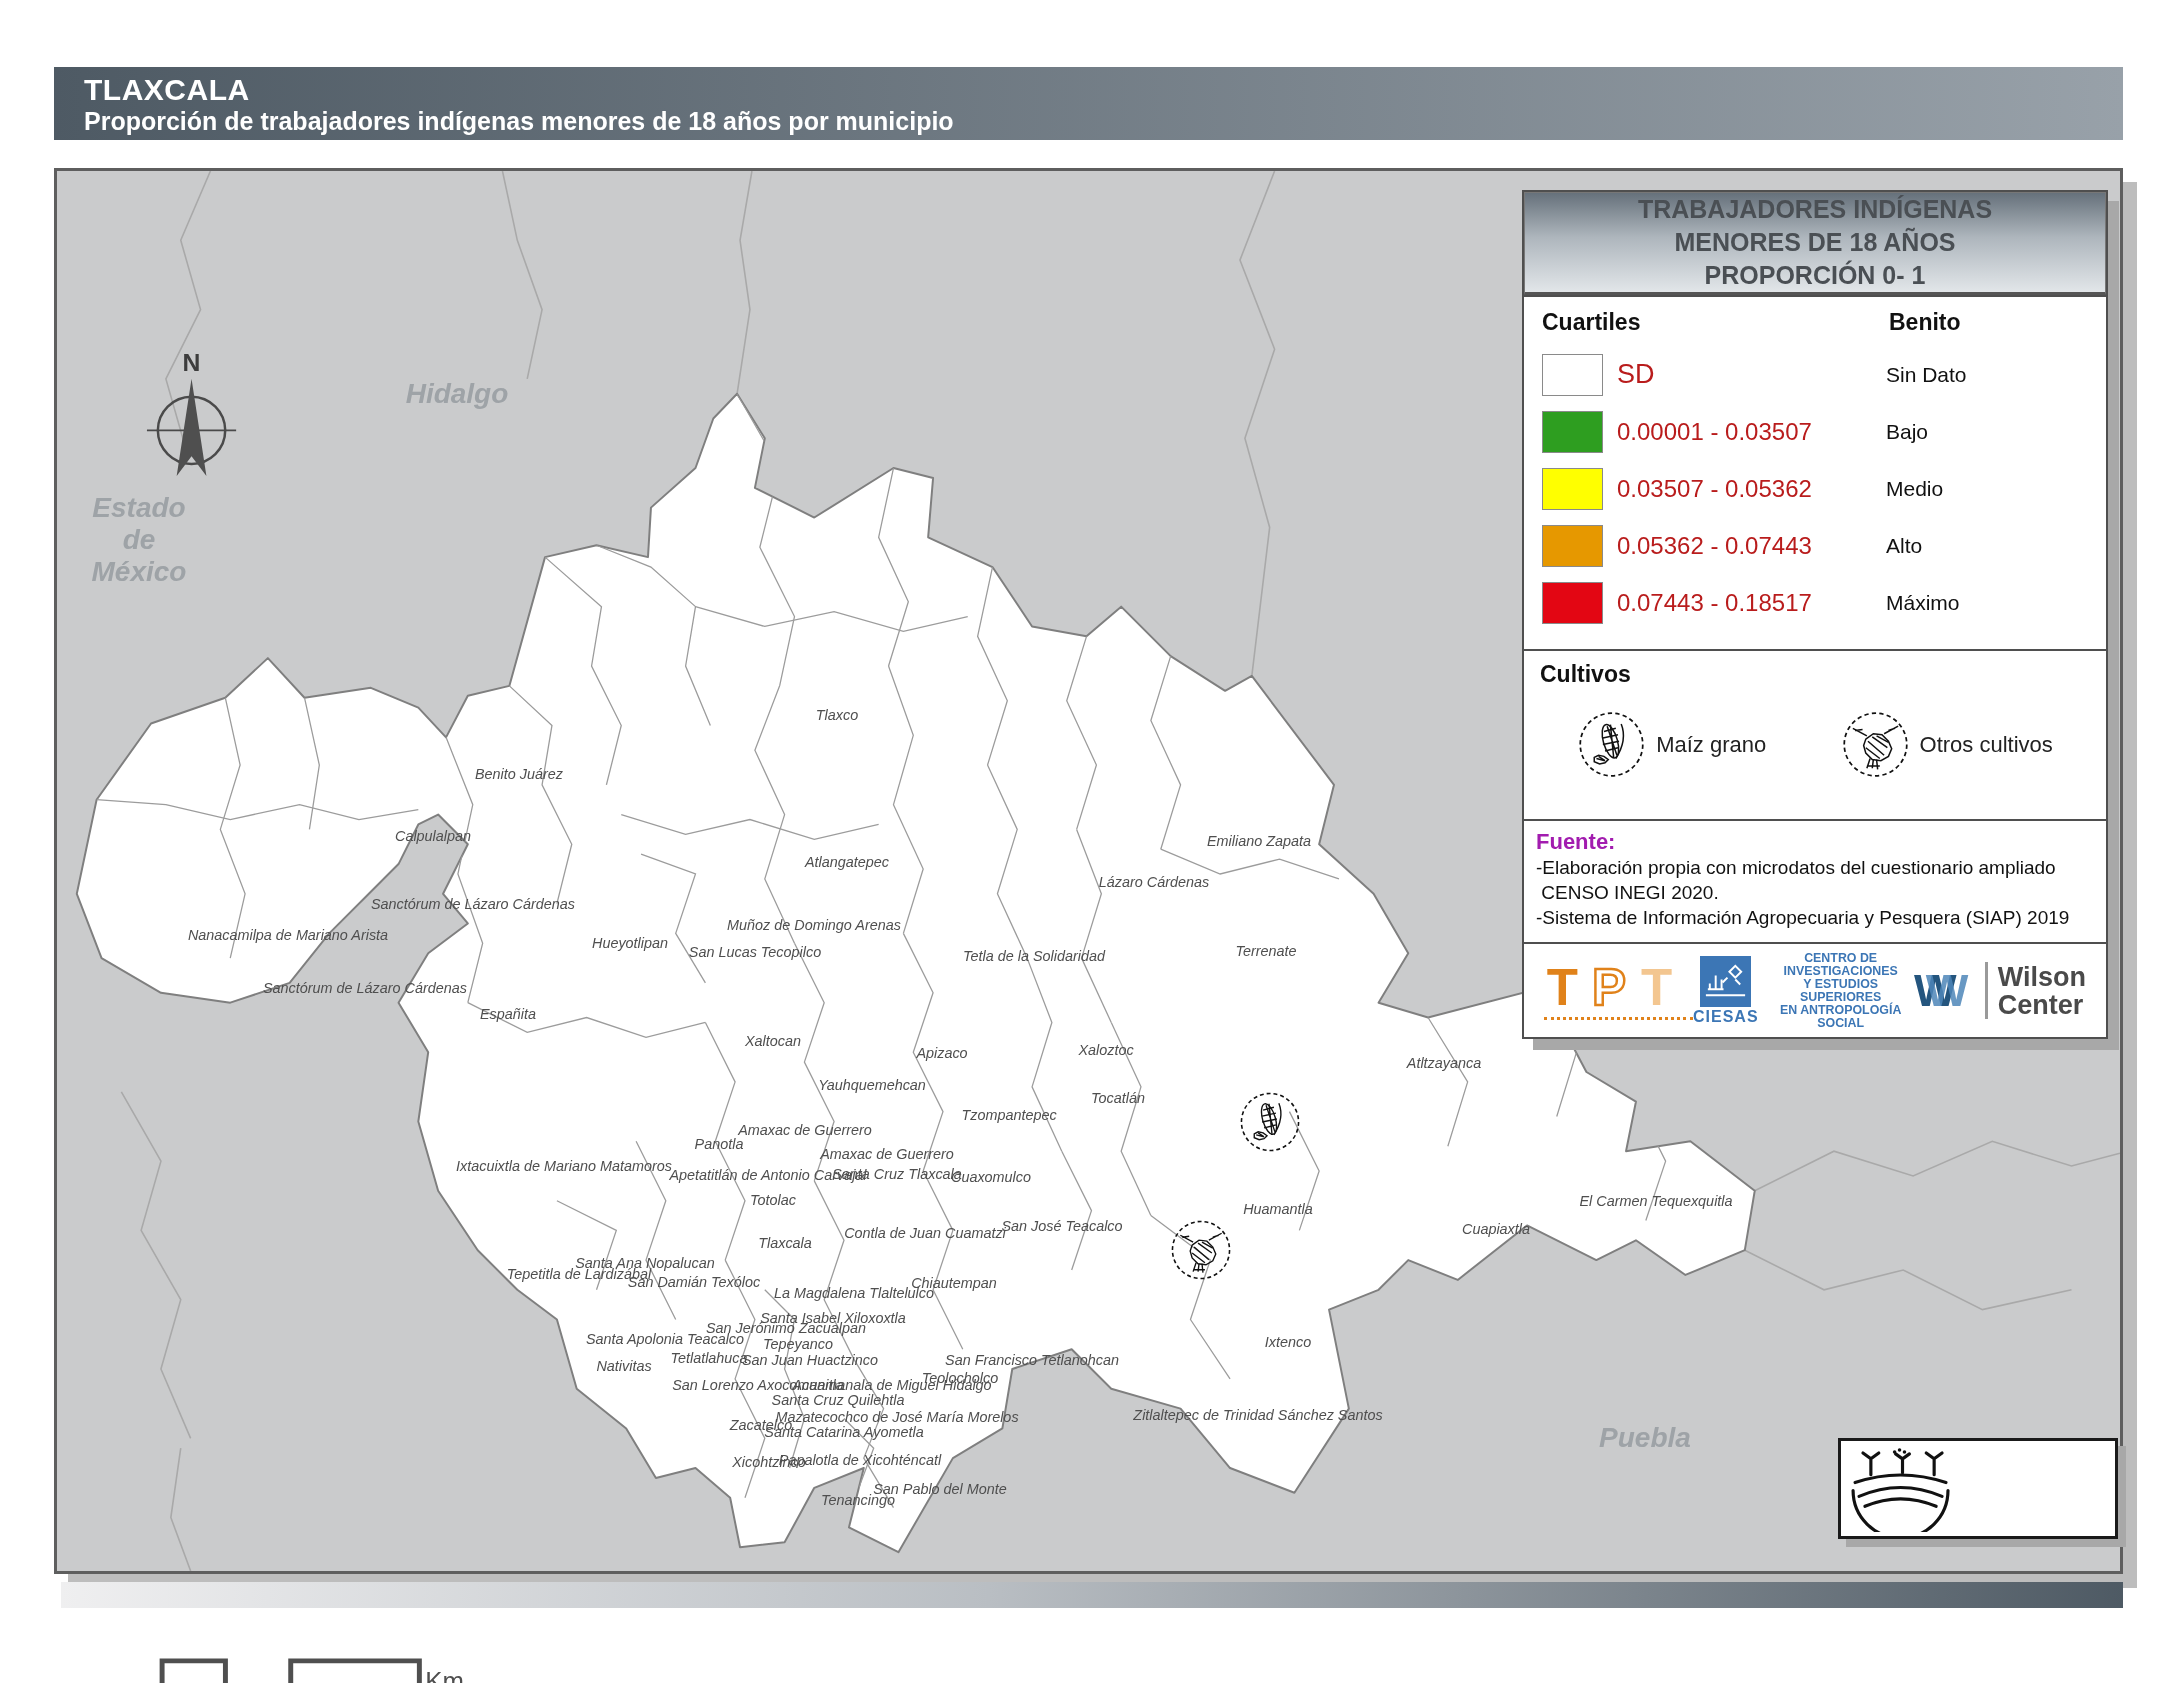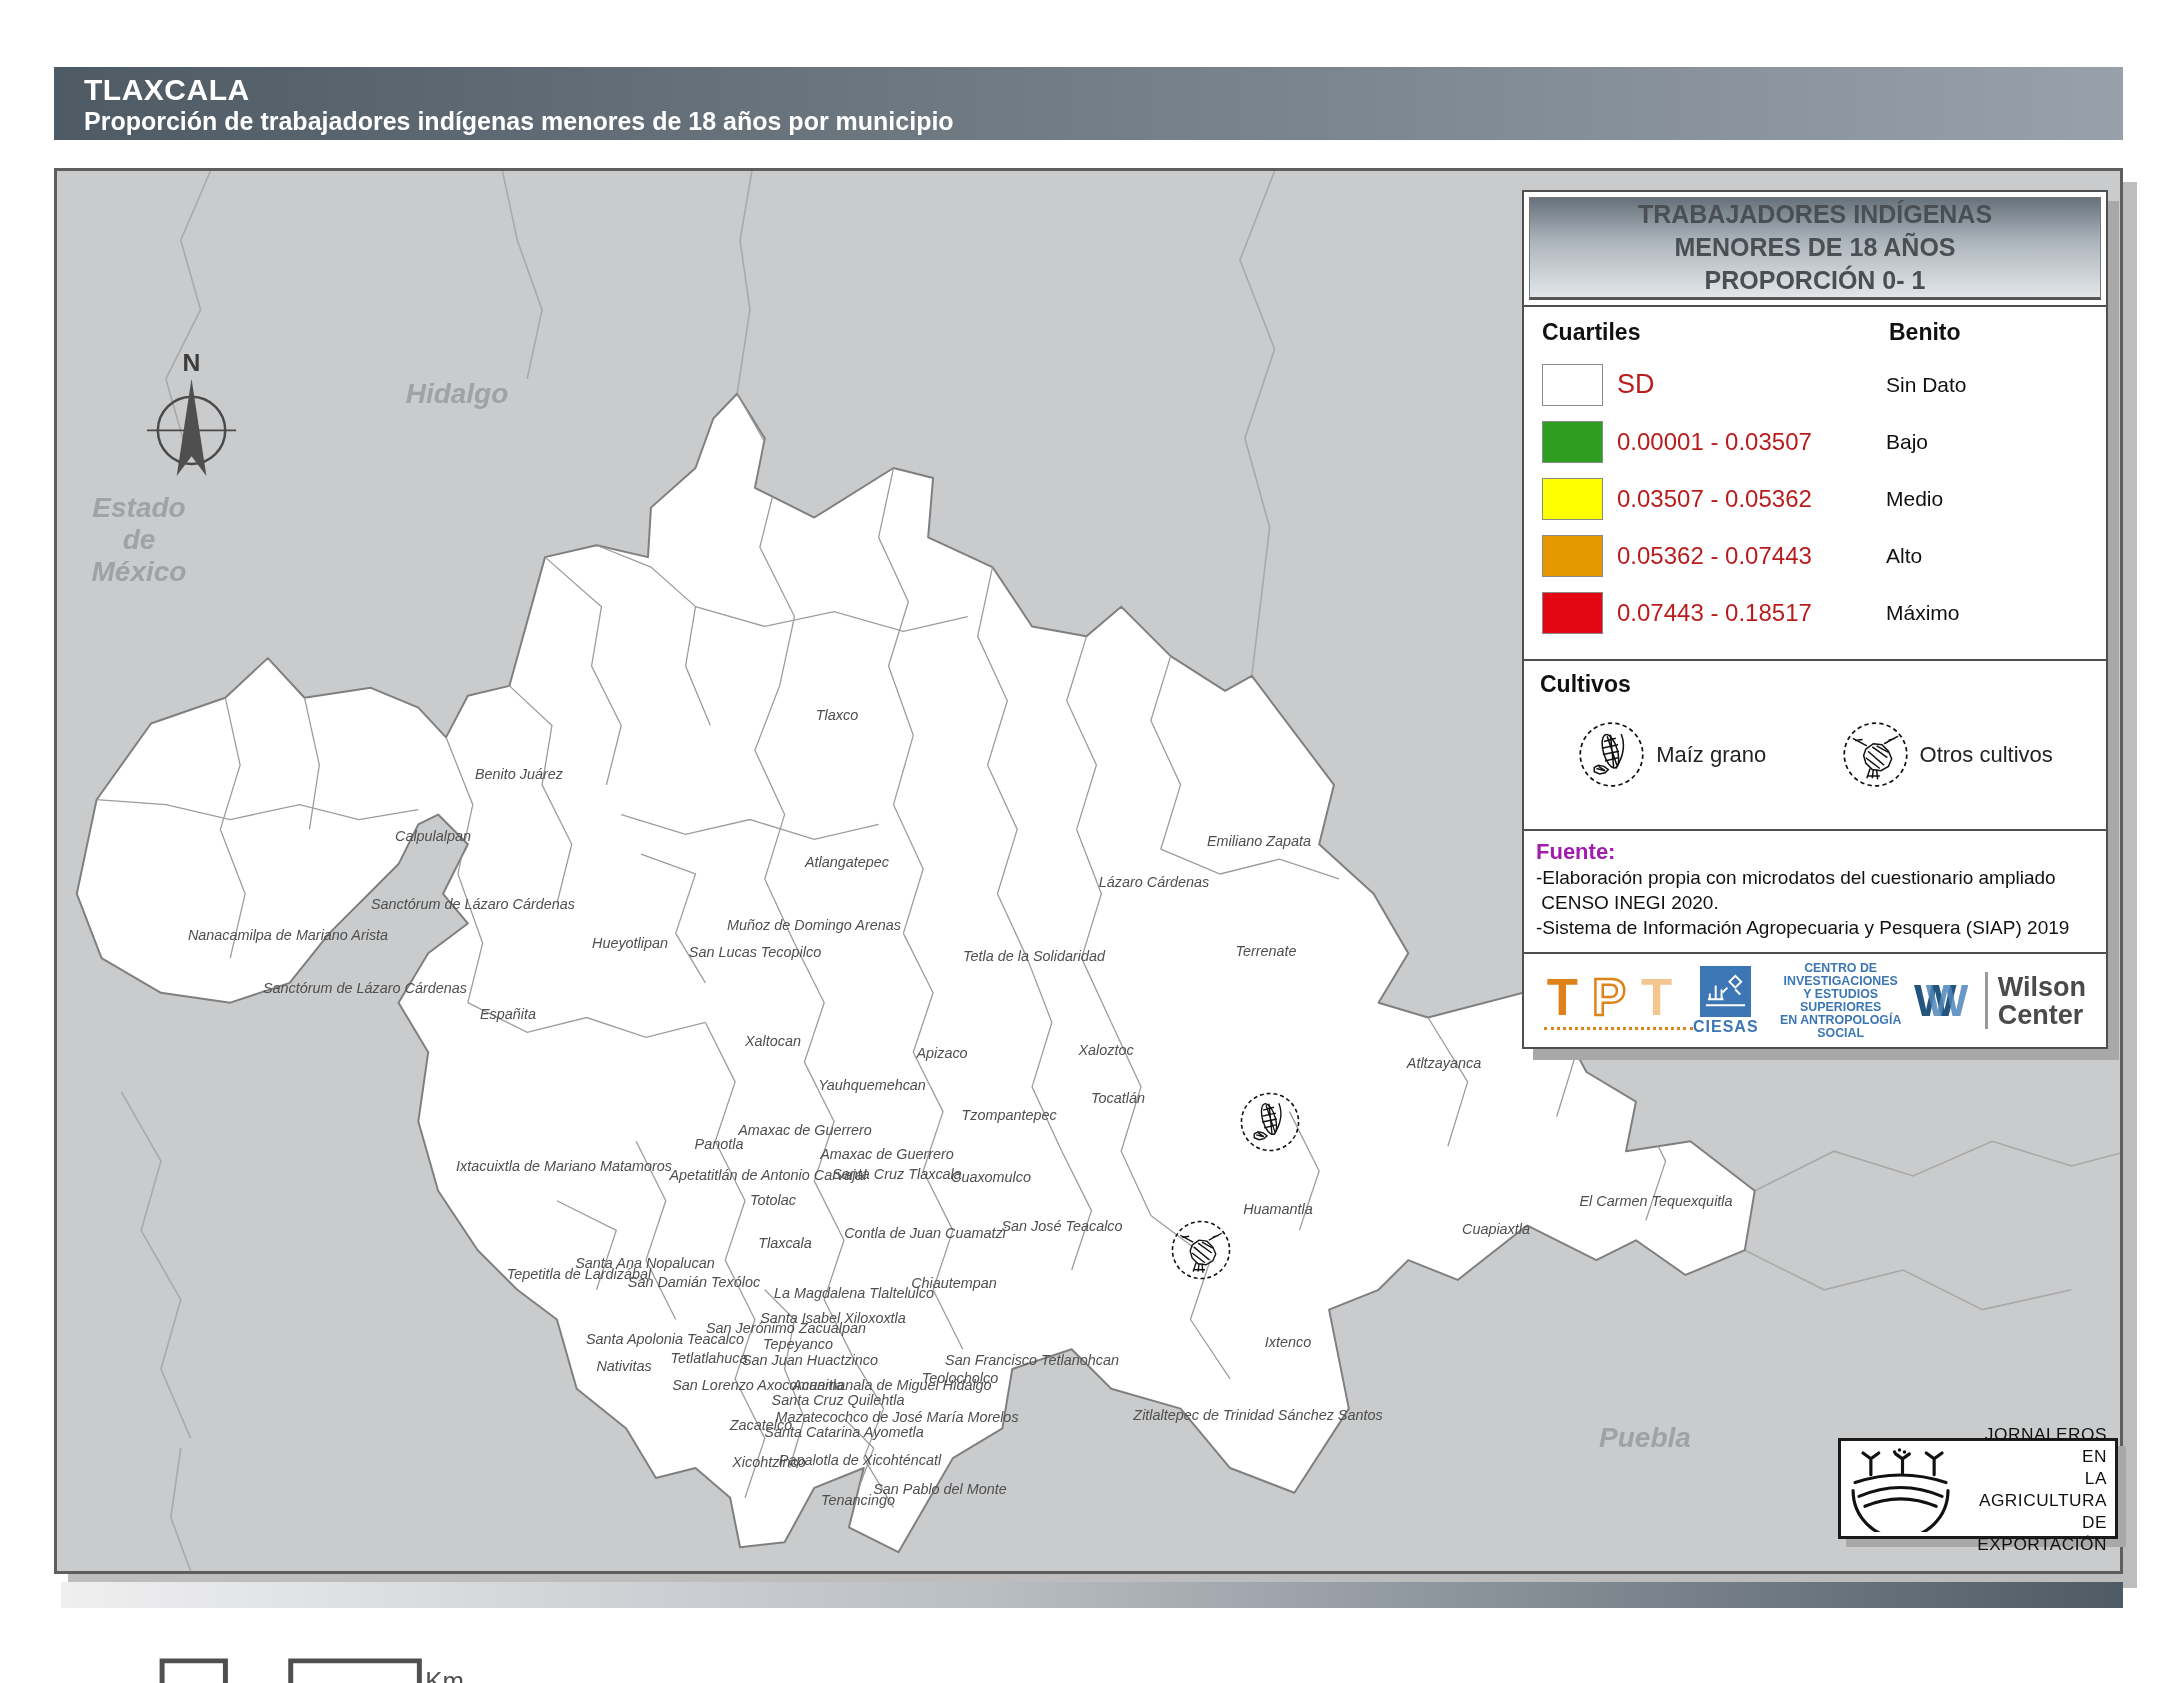--- a/index.html
+++ b/index.html
@@ -29,21 +29,21 @@
   
   .compass{position:absolute;left:84px;top:176px;width:109px;height:139px;}
 
   
   .scalebar{position:absolute;left:87px;top:1477px;width:337px;height:94px;}
 
   
   .legend{position:absolute;left:1522px;top:190px;width:586px;box-shadow:11px 11px 0 #A8A8A8;}
   .legend section{box-sizing:border-box;border:2px solid #4F4F4F;background:#fff;margin-top:-2px;}
   .legend section:first-child{margin-top:0;}
-  .legend-head{padding:5px;}
+  .legend-head{}
   .legend-head .band{border:1px solid #777;border-bottom:3px solid #555;height:99px;
       background:linear-gradient(180deg,#66717B 0%,#AEB6BD 45%,#E2E6E9 100%);
       display:flex;flex-direction:column;justify-content:center;text-align:center;}
   .legend-head .band div{font-size:25px;font-weight:bold;color:#4A4F54;line-height:33px;}
   .legend-quartiles{padding:12px 18px 18px 18px;}
   .lq-headrow{display:flex;font-size:23px;font-weight:bold;color:#111;margin-bottom:10px;}
   .lq-headrow .c1{width:347px;}
   .lq-row{display:flex;align-items:center;height:57px;}
   .lq-row .swatch{width:61px;height:42px;border:1px solid #8a8a8a;box-sizing:border-box;background:#fff;flex:0 0 auto;}
   .lq-row .range{font-size:24px;color:#b91c1c;margin-left:14px;width:269px;}
@@ -405,22 +405,17 @@
         <path d="M26,30 v-16 M26,14 l-8,-6 M26,14 l8,-6"></path>
         <path d="M58,28 v-14 M58,14 l-7,-5 M58,14 l7,-5"></path>
         <path d="M90,30 v-16 M90,14 l-8,-6 M90,14 l8,-6"></path>
       </g>
       <g fill="#111">
         <circle cx="50" cy="7" r="1.8"></circle>
           <circle cx="55" cy="5" r="1.8"></circle>
           <circle cx="60" cy="7" r="1.8"></circle>
       </g>
     </svg>
-    <div class="jorn-text">
-      <div>JORNALEROS EN</div>
-      <div>LA AGRICULTURA</div>
-      <div>DE EXPORTACIÓN</div>
-    </div>
   </div>
 
   <div class="bottom-strip"></div>
 </div>
 
 
 </body></html>

